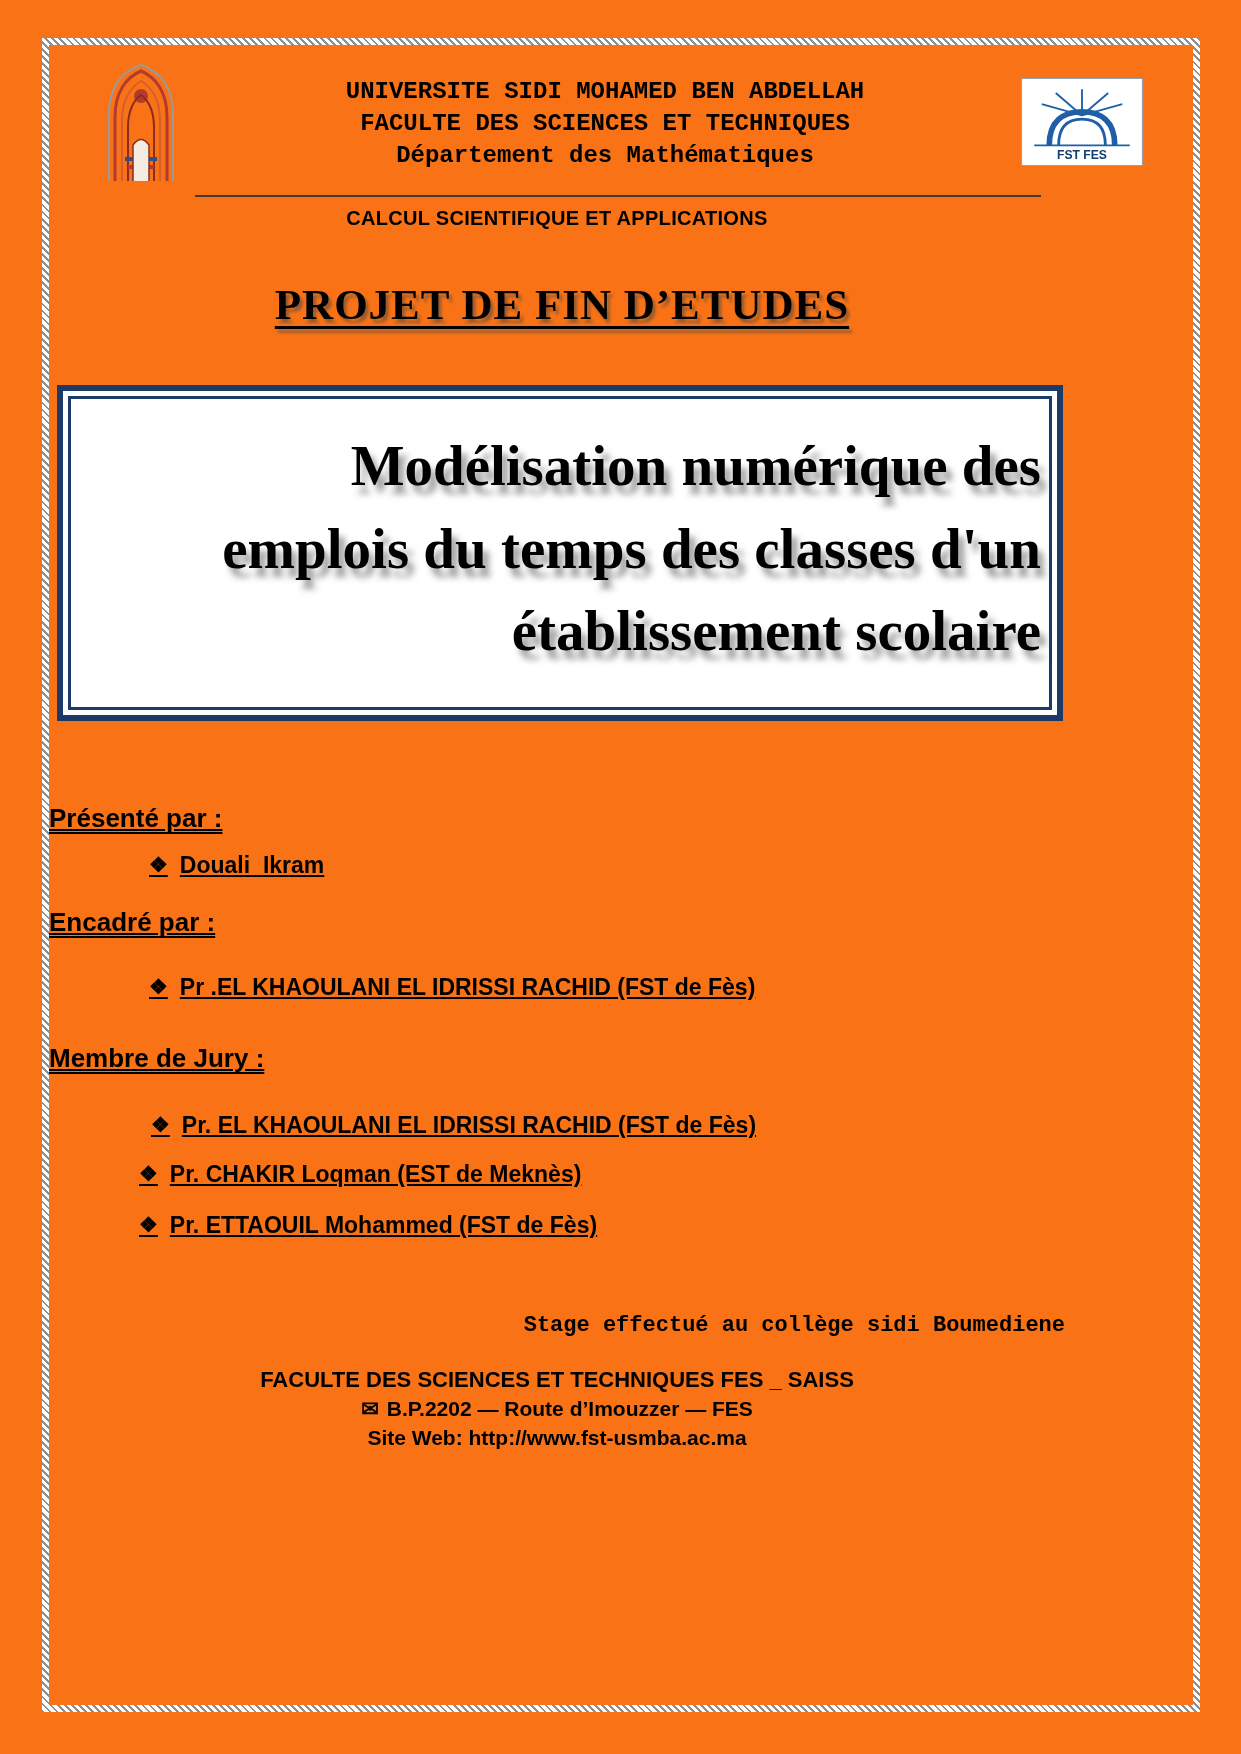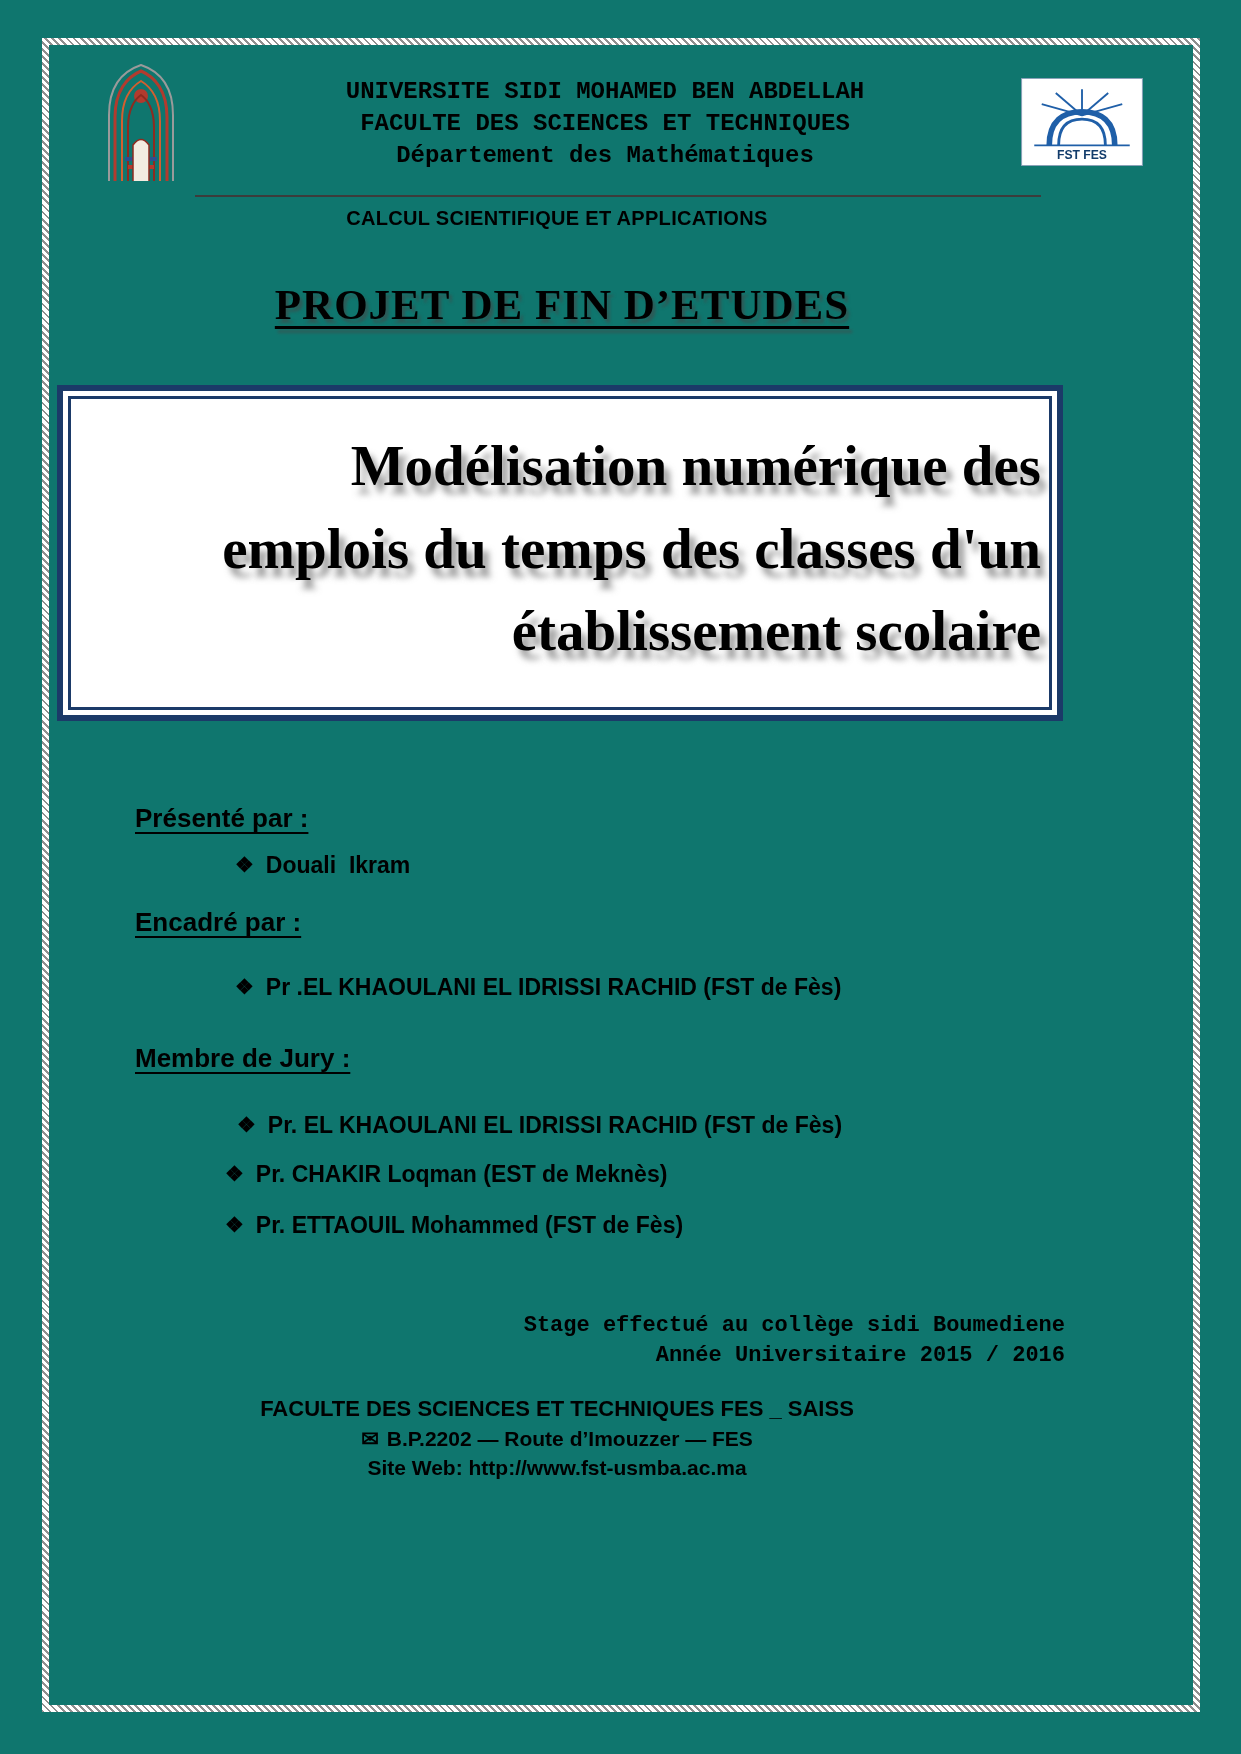--- a/index.html
+++ b/index.html
@@ -1,18 +1,18 @@
 <!DOCTYPE html>
 <html><head>
 <meta charset="utf-8">
 <style>
   * { margin:0; padding:0; box-sizing:border-box; }
   html,body { background:#ffffff; }
   .page {
-    position:relative; width:1241px; height:1754px; background:#0f766e;
+    position:relative; width:1241px; height:1754px; background:#f97316;
     font-family:"Liberation Sans", sans-serif; color:#000; overflow:hidden;
   }
   .frame {
     position:absolute; top:38px; left:42px; right:41px; bottom:42px;
     border:7px solid #9a9a9a;
     border-image: repeating-linear-gradient(45deg, #8f8f8f 0 2px, #ffffff 2px 5px) 7;
   }
   
   .header { display:flex; align-items:center; padding:16px 26px 0 44px; }
   .logo-left { width:96px; flex:0 0 auto; }
@@ -37,21 +37,21 @@
   }
   
   .title-box-outer { margin:56px 130px 0 8px; border:6px solid #1b3a68; padding:5px; background:#fff; }
   .title-box-inner { border:3px solid #1b3a68; padding:26px 8px 34px; }
   .main-title {
     text-align:right; font-family:"Liberation Serif", serif; font-weight:bold;
     font-size:57px; line-height:1.45;
     text-shadow:6px 9px 6px rgba(95,95,95,.6);
   }
   
-  .body-left { margin-left:86px; margin-top:82px; }
+  .body-left { margin-top:82px;text-decoration:underline; }
   .section-label {
     font-size:26px; font-weight:bold;
     text-decoration:underline; text-decoration-thickness:2px; text-underline-offset:5px;
   }
   .list-item { font-size:23px; font-weight:bold; }
   .bullet { margin-right:12px; font-size:21px; position:relative; top:-1px; }
   .li-presented { margin:18px 0 0 100px; }
   .lab-encadre { margin-top:28px; }
   .li-supervised { margin:36px 0 0 100px; }
   .lab-jury { margin-top:42px; }
@@ -144,21 +144,20 @@
       <div class="list-item li-jury3">
         <span class="bullet">❖</span><span>Pr. CHAKIR Loqman (EST de Meknès)</span>
       </div>
       <div class="list-item li-jury2">
         <span class="bullet">❖</span><span>Pr. ETTAOUIL Mohammed (FST de Fès)</span>
       </div>
     </section>
 
     <div class="stage">
       <div>Stage effectué au collège sidi Boumediene</div>
-      <div>Année Universitaire 2015 / 2016</div>
     </div>
 
     <div class="footer">
       <div class="f1">FACULTE DES SCIENCES ET TECHNIQUES FES _ SAISS</div>
       <div>
         <span class="icon-glyph">✉</span><span>B.P.2202 — Route d’Imouzzer — FES</span>
       </div>
       <div>Site Web: http://www.fst-usmba.ac.ma</div>
     </div>
 

